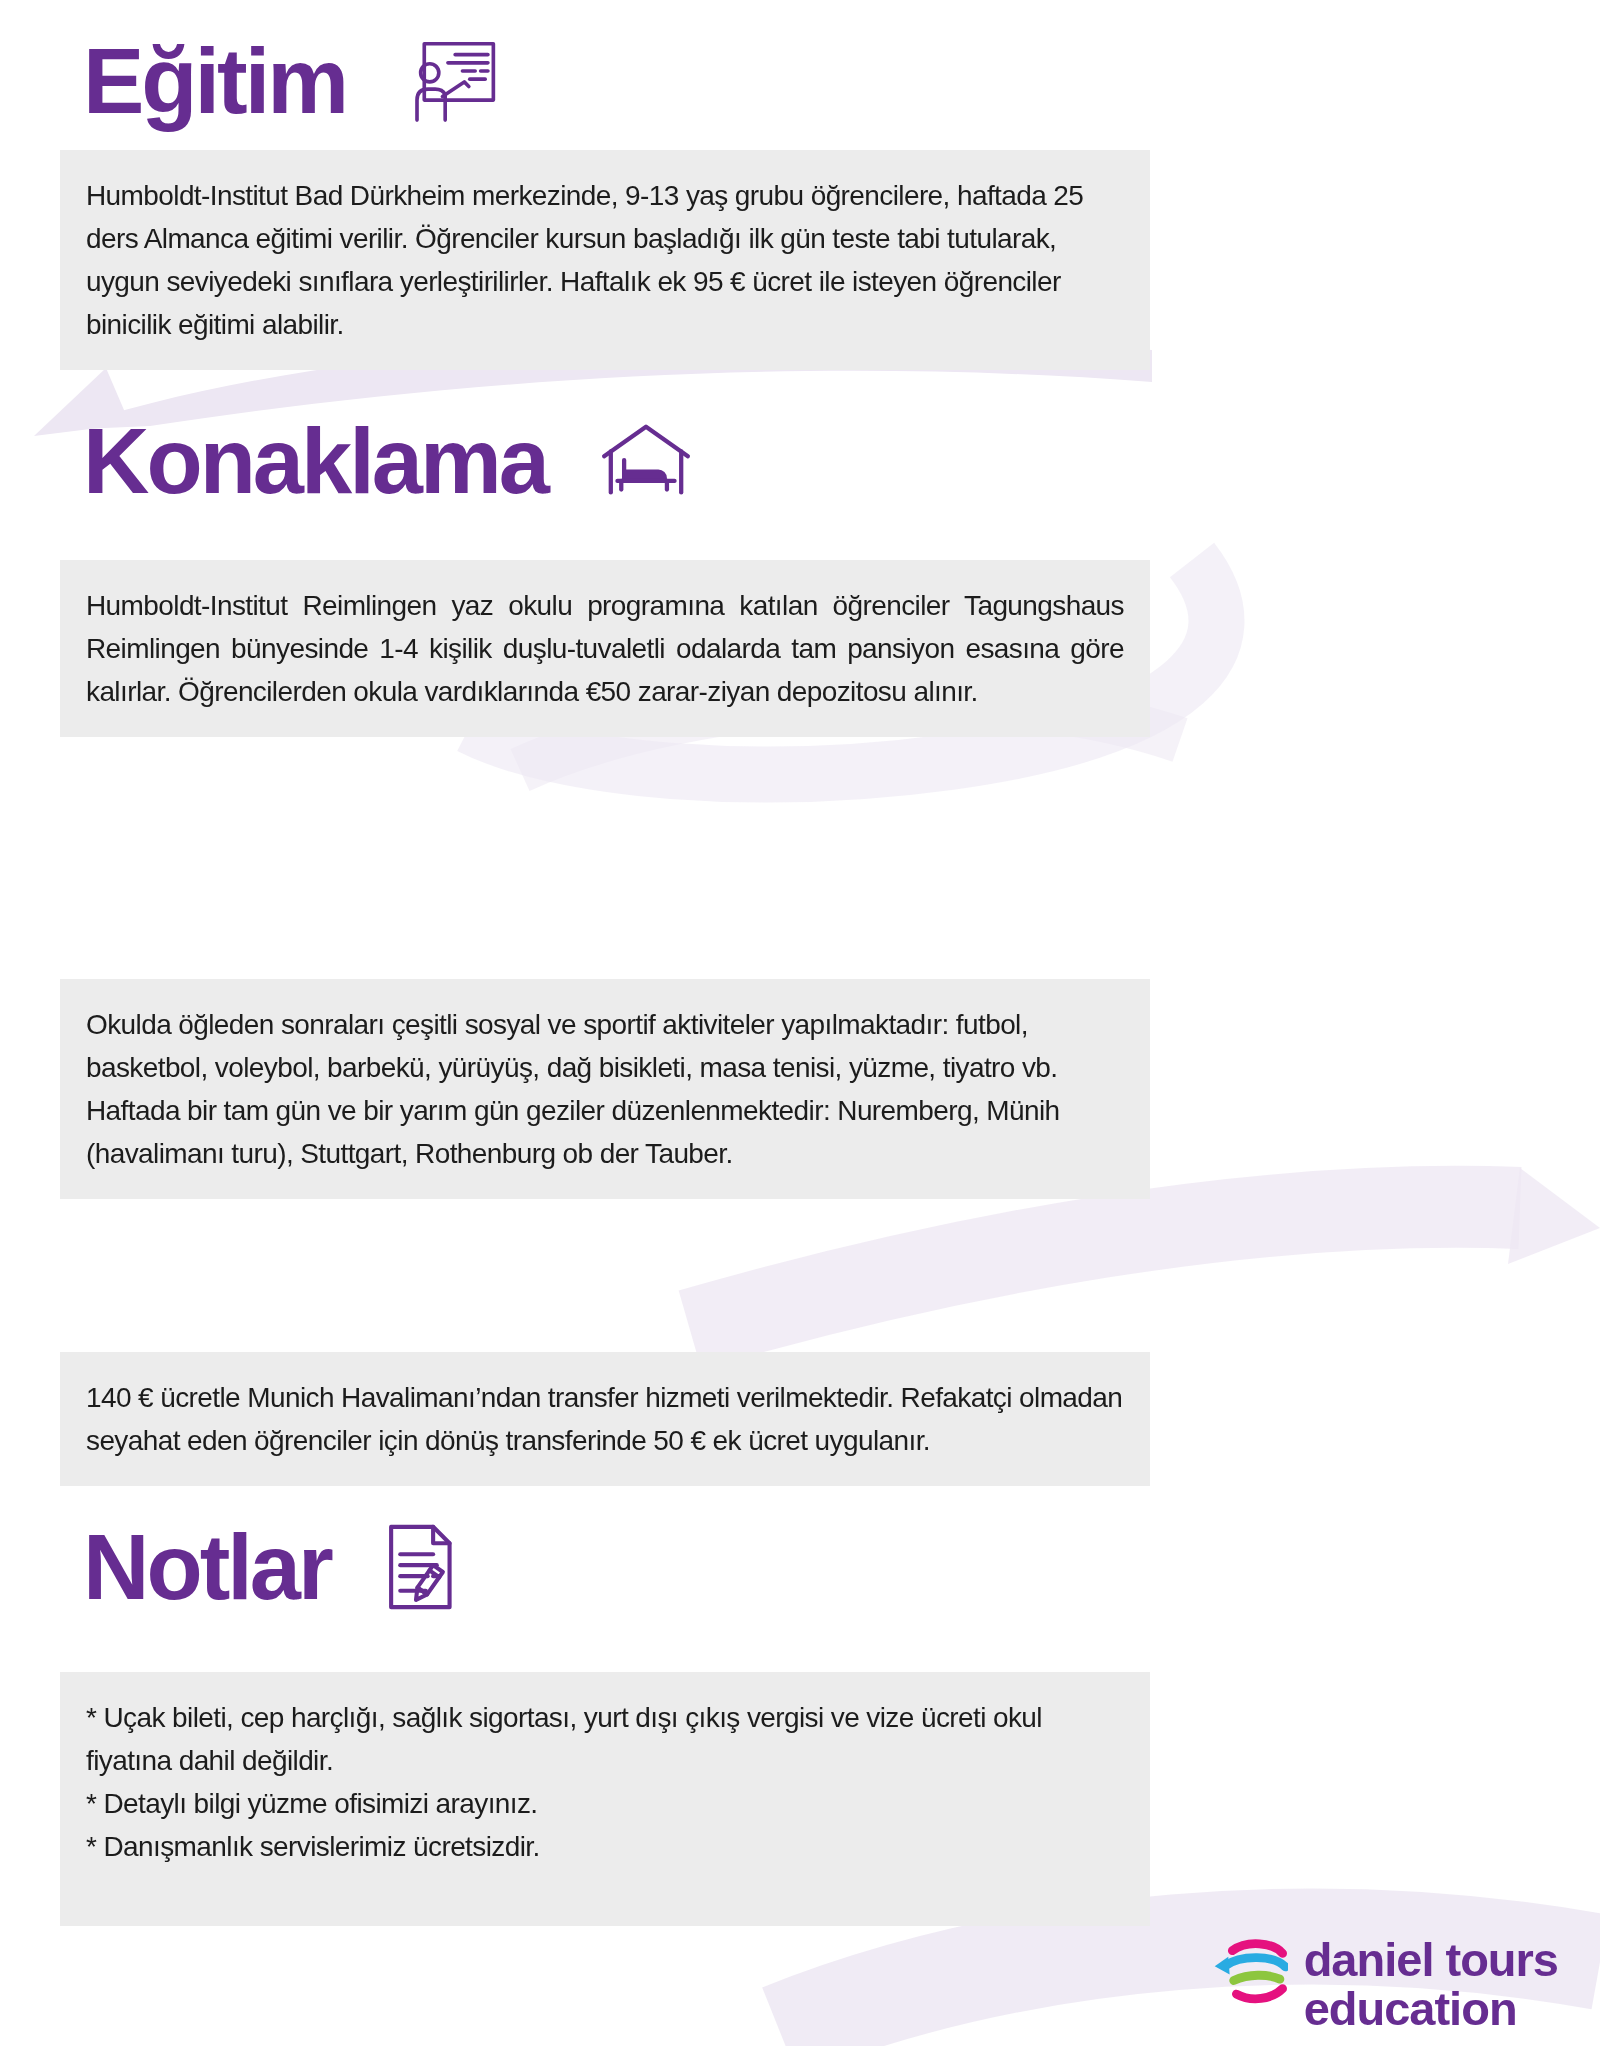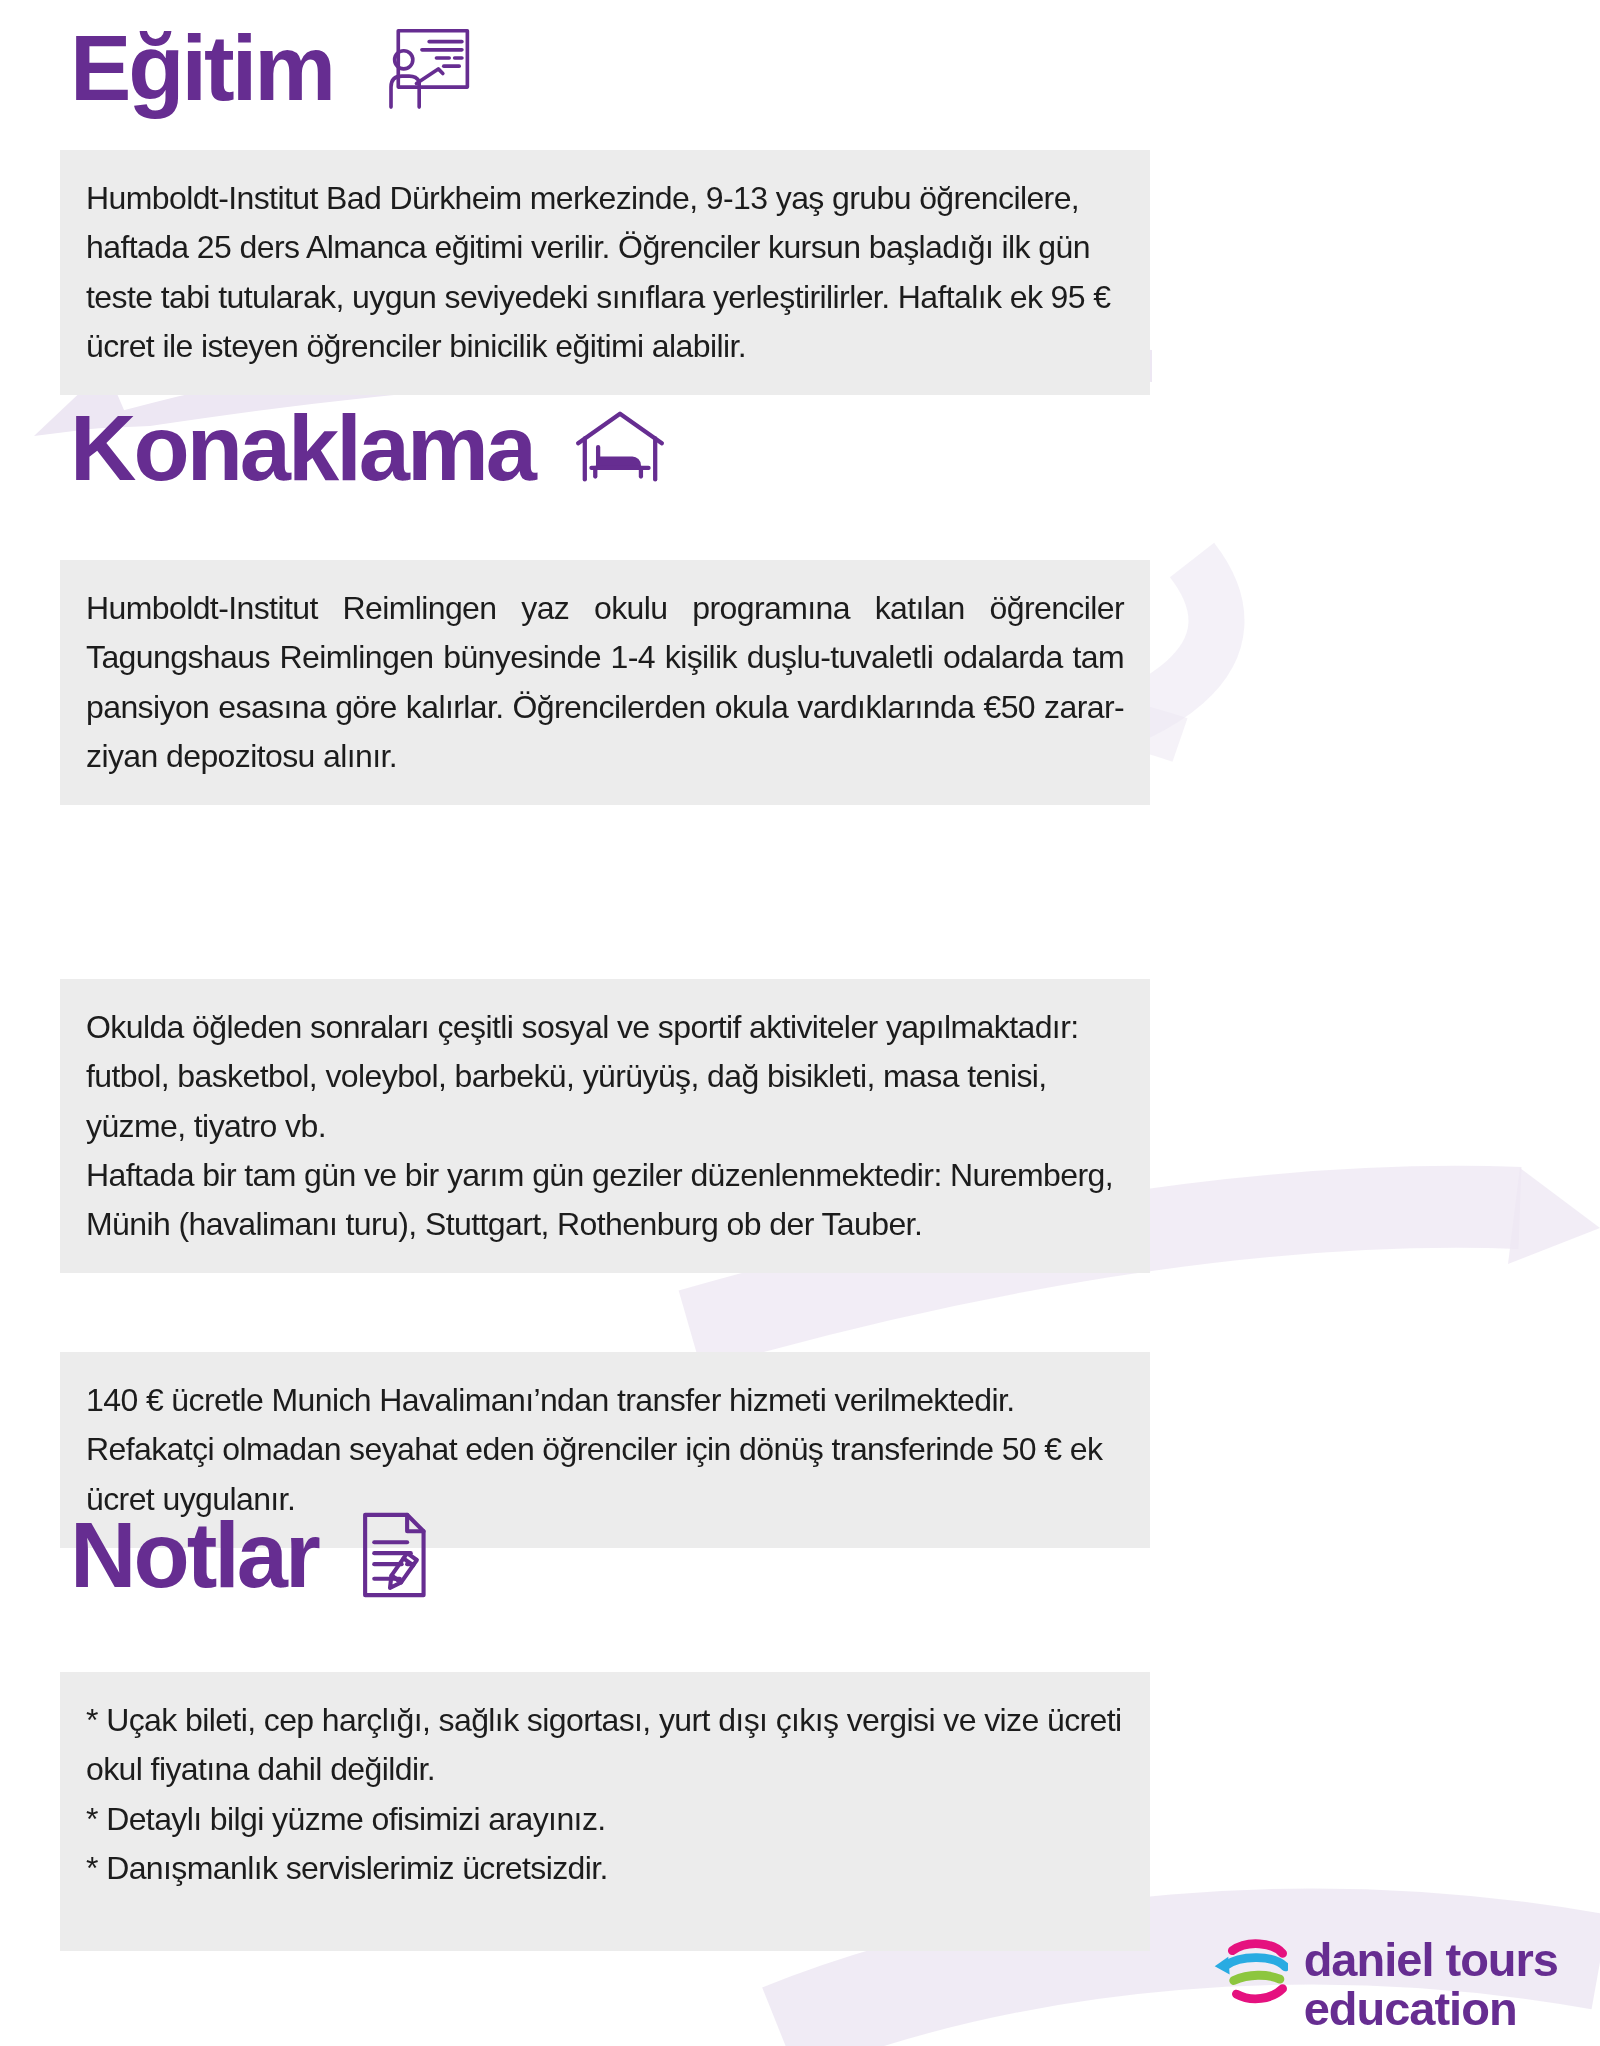--- a/index.html
+++ b/index.html
@@ -5,30 +5,30 @@
   html,body{margin:0;padding:0;background:#ffffff;}
   .page{
     position:relative;width:1600px;height:2046px;overflow:hidden;
     background:#ffffff;font-family:"Liberation Sans",sans-serif;
   }
   .decor{position:absolute;inset:0;z-index:0;pointer-events:none;}
   .section-heading{
     position:absolute;display:flex;align-items:center;gap:38px;z-index:2;
   }
   .section-heading .hd{
-    margin:0;font-size:92px;font-weight:bold;color:#662d91;
+    margin:13px;font-size:92px;font-weight:bold;color:#662d91;
     letter-spacing:-3px;line-height:1;white-space:nowrap;
   }
   .textbox{
     position:absolute;left:60px;width:1090px;box-sizing:border-box;
     background:#ececec;padding:24px 26px;z-index:1;
   }
   .textbox.notes{padding-bottom:58px;}
   .textbox p{
-    margin:0;font-size:32px;line-height:1.54;letter-spacing:-0.6px;color:#1c1c1c;
+    margin:0;font-size:28px;line-height:1.54;letter-spacing:-0.6px;color:#1c1c1c;
   }
   .justify p{text-align:justify;}
   .logo{
     position:absolute;top:1936px;right:42px;display:flex;
     align-items:flex-start;gap:16px;z-index:2;
   }
   .logo-text{
     text-align:left;color:#662d91;font-weight:bold;font-size:47px;
     line-height:1.04;letter-spacing:-1px;
   }

